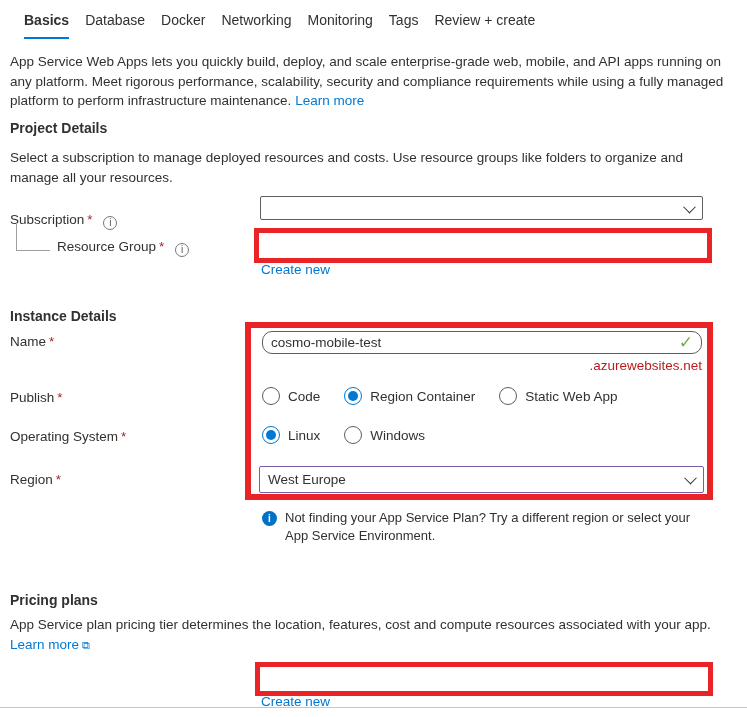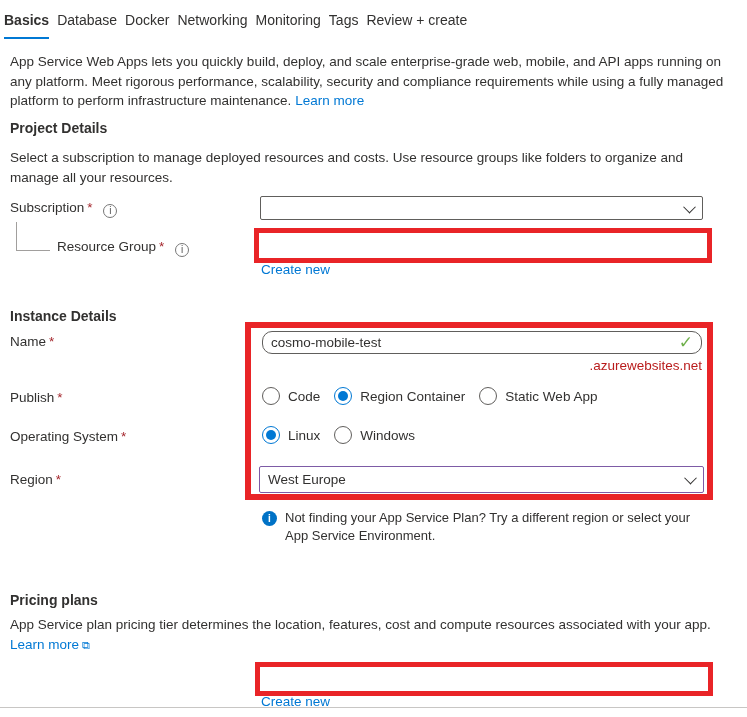--- a/index.html
+++ b/index.html
@@ -1,21 +1,21 @@
 <!DOCTYPE html>
 <html><head>
 <meta charset="utf-8">
 <style>
   * { box-sizing: border-box; margin: 0; padding: 0; }
   html, body { background: #ffffff; }
   body { font-family: "Liberation Sans", "DejaVu Sans", sans-serif; color: #323130; }
   #page { position: relative; width: 747px; height: 717px; background: #fff; overflow: hidden; }
 
   
-  .tabs { position: absolute; left: 4px; top: 8px; display: flex; gap: 8px; font-size: 14px; }
+  .tabs { position: absolute; left: 24px; top: 8px; display: flex; gap: 16px; font-size: 14px; }
   .tab { padding: 4px 0 9px 0; cursor: pointer; color: #323130; }
   .tab.active { font-weight: bold; border-bottom: 2px solid #0078d4; }
 
   
   .intro { position: absolute; left: 10px; top: 52px; width: 716px; font-size: 13.5px; line-height: 1.45; }
   .link { color: #0078d4; text-decoration: none; cursor: pointer; text-align: right; }
   .section-heading { position: absolute; left: 10px; font-size: 14px; font-weight: bold; color: #323130; }
   .para { position: absolute; left: 10px; width: 716px; font-size: 13.5px; line-height: 1.45; }
 
   
@@ -34,21 +34,21 @@
   }
   .chevron { width: 9px; height: 9px; border-right: 1.6px solid #323130; border-bottom: 1.6px solid #323130; transform: rotate(45deg) translate(-1px,-1px); margin-left: auto; }
   .check { margin-left: auto; color: #6fb04c; font-size: 17px; font-weight: bold; }
   .suffix { position: absolute; font-size: 13.5px; text-align: right; color: #b91c1c; }
 
   
   .connector { position: absolute; left: 16px; top: 222px; width: 34px; height: 29px;
     border-left: 1px solid #a19f9d; border-bottom: 1px solid #a19f9d; }
 
   
-  .radio-row { position: absolute; display: flex; align-items: flex-start; gap: 0; font-size: 13.5px; }
+  .radio-row { position: absolute; display: flex; align-items: flex-start; gap: 10px; font-size: 13.5px; }
   .radio-group { display: flex; align-items: center; gap: 8px; margin-right: 14px; cursor: pointer; }
   .radio { width: 18px; height: 18px; border: 1px solid #605e5c; border-radius: 50%; background: #fff; position: relative; flex: none; }
   .radio.selected { border-color: #0078d4; }
   .radio.selected::after { content: ""; position: absolute; inset: 3px; border-radius: 50%; background: #0078d4; }
 
   
   .note-icon { position: absolute; width: 15px; height: 15px; border-radius: 50%; background: #0072c6;
     color: #fff; font-size: 10px; font-weight: bold; text-align: center; line-height: 15px; font-style: normal; }
   .note-text { position: absolute; font-size: 13px; line-height: 1.4; width: 412px; }
 
@@ -77,21 +77,21 @@
 
   <div class="intro">
     <span>App Service Web Apps lets you quickly build, deploy, and scale enterprise-grade web, mobile, and API apps running on any platform. Meet rigorous performance, scalability, security and compliance requirements while using a fully managed platform to perform infrastructure maintenance.</span>
     <span> </span>
     <a class="link">Learn more</a>
   </div>
 
   <div class="section-heading" style="top:120px;">Project Details</div>
   <div class="para" style="top:148px;">Select a subscription to manage deployed resources and costs. Use resource groups like folders to organize and manage all your resources.</div>
 
-  <div class="field-label" style="left:10px; top:200px;">
+  <div class="field-label" style="left:10px; top:212px;">
     <span>Subscription</span><span class="req">*</span>
     <span class="info-i">i</span>
   </div>
   <div class="dropdown" style="left:260px; top:196px; width:443px; height:24px;">
     <span></span>
     <span class="chevron"></span>
   </div>
 
   <div class="connector"></div>
 

